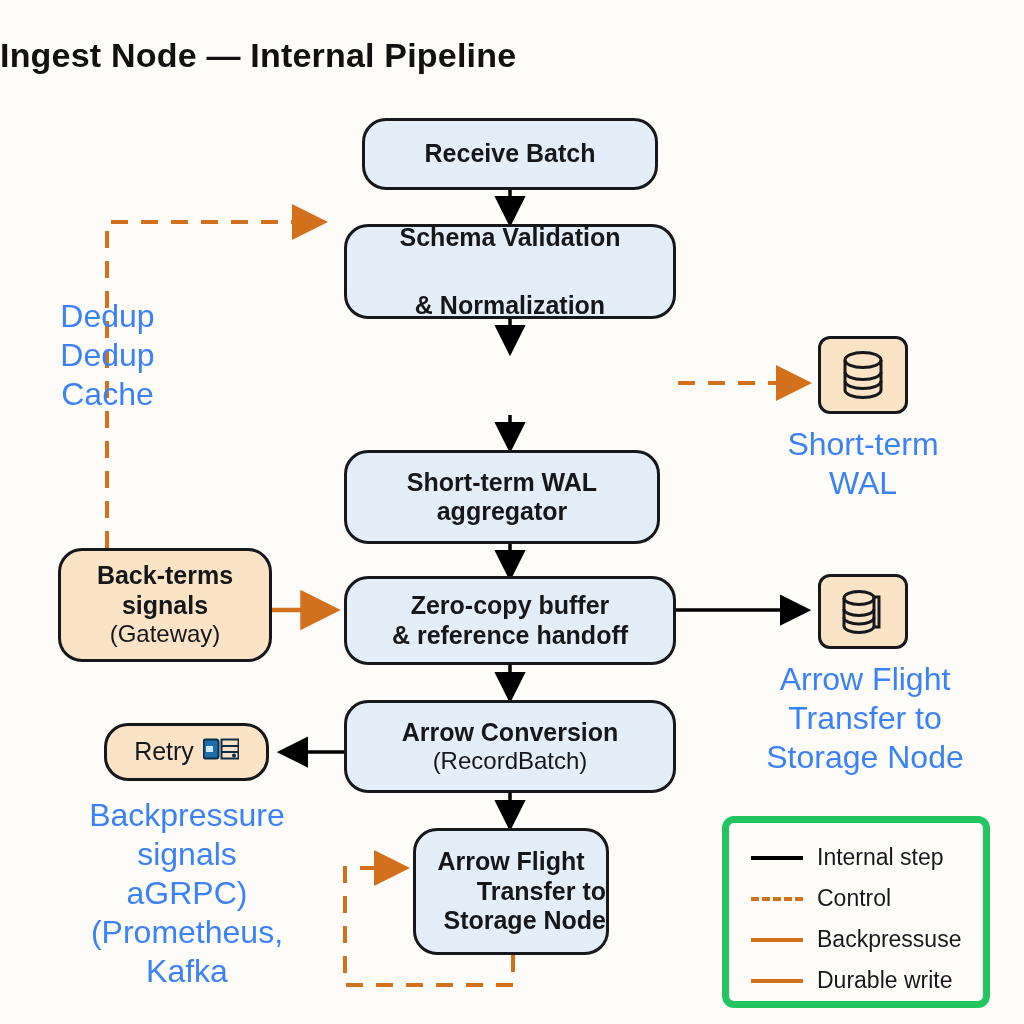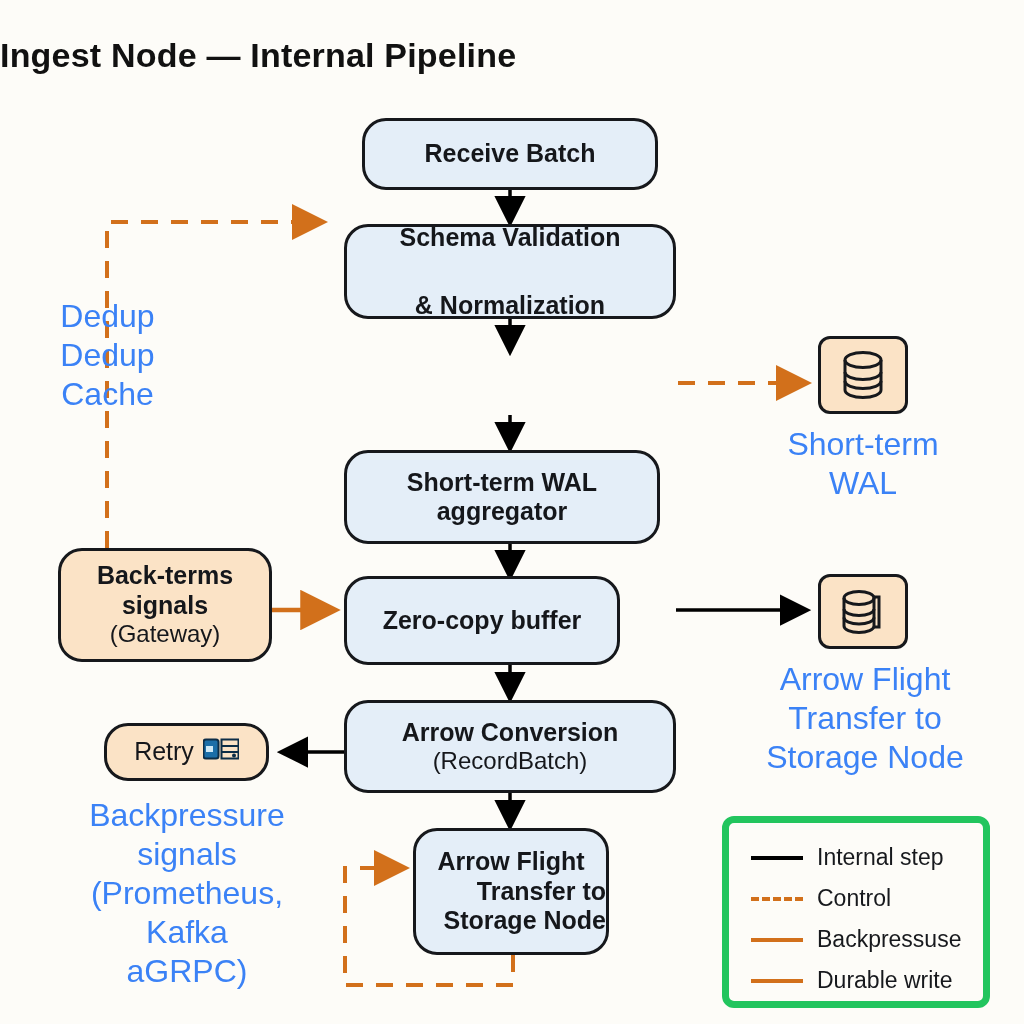--- a/index.html
+++ b/index.html
@@ -108,22 +108,23 @@
     <span>Schema Validation</span>
     <span>&amp; Normalization</span>
   </div>
 
 
   <div class="node proc" style="left:344px;top:450px;width:316px;height:94px;">
     <span>Short-term WAL</span>
     <span>aggregator</span>
   </div>
 
-  <div class="node proc" style="left:344px;top:576px;width:276px;height:89px;">
+  <div class="node proc" style="left:344px;top:576px;width:332px;height:89px;">
     <span>Zero-copy buffer</span>
+    <span>&amp; reference handoff</span>
   </div>
 
   <div class="node proc" style="left:344px;top:700px;width:332px;height:93px;">
     <span>Arrow Conversion</span>
     <span class="sub">(RecordBatch)</span>
   </div>
 
   <div class="node proc" style="left:413px;top:828px;width:196px;height:127px;">
     <span>Arrow Flight</span>
     <span>Transfer to Storage Node</span>
@@ -151,22 +152,22 @@
         <line x1="18.5" y1="8" x2="35.5" y2="8" stroke="#0c2d47" stroke-width="2"></line>
         <line x1="18.5" y1="14" x2="35.5" y2="14" stroke="#0c2d47" stroke-width="2"></line>
         <circle cx="31" cy="17.5" r="2" fill="#0c2d47"></circle>
       </svg>
     </span>
   </div>
 
   <div class="caption" style="left:58px;top:796px;width:258px;">
     <span class="l">Backpressure</span>
     <span class="l">signals</span>
+    <span class="l">aGRPC)</span>
     <span class="l">(Prometheus, Kafka</span>
-    <span class="l">aGRPC)</span>
   </div>
 
   <div class="icon-box" style="left:818px;top:336px;width:90px;height:78px;">
     <svg width="44" height="50" viewBox="0 0 44 50">
       <ellipse cx="22" cy="10" rx="18" ry="7.5" fill="none" stroke="#16181c" stroke-width="3"></ellipse>
       <path d="M4,10 L4,40" fill="none" stroke="#16181c" stroke-width="3"></path>
       <path d="M40,10 L40,40" fill="none" stroke="#16181c" stroke-width="3"></path>
       <path d="M4,40 a18,7.5 0 0 0 36,0" fill="none" stroke="#16181c" stroke-width="3"></path>
       <path d="M4,22 a18,7.5 0 0 0 36,0" fill="none" stroke="#16181c" stroke-width="3"></path>
       <path d="M4,31 a18,7.5 0 0 0 36,0" fill="none" stroke="#16181c" stroke-width="3"></path>

